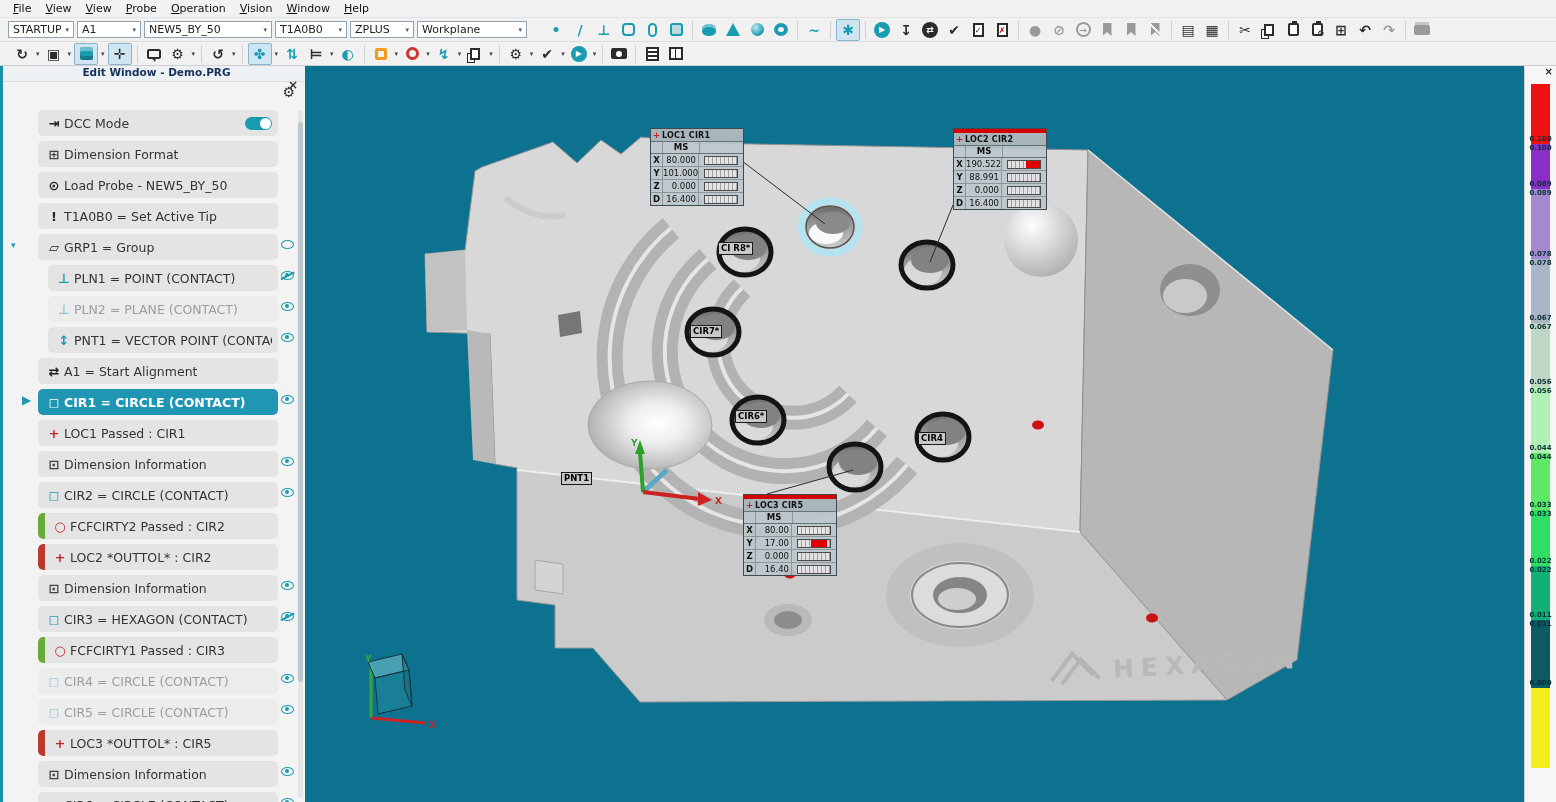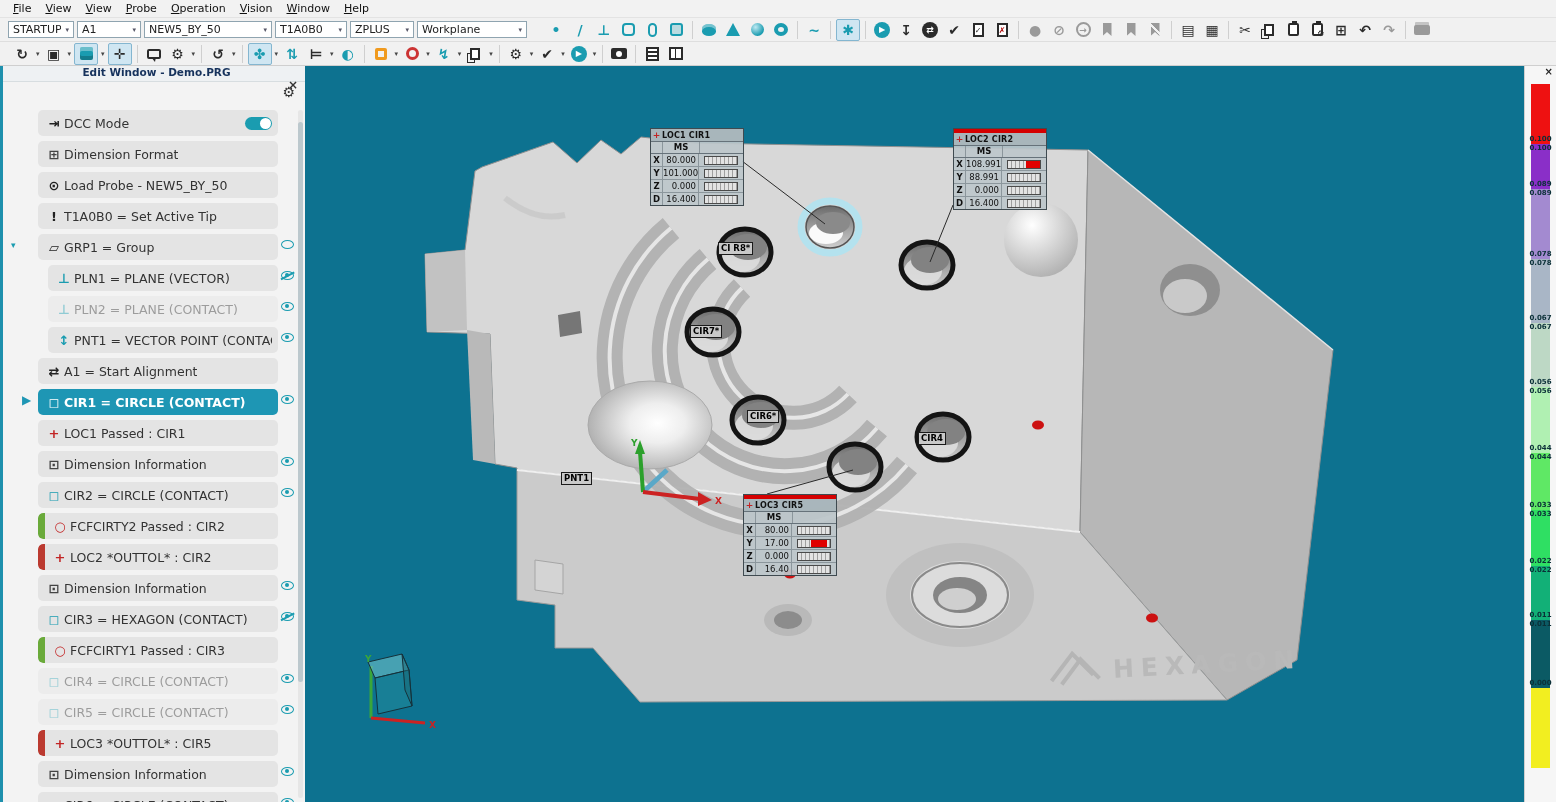--- a/index.html
+++ b/index.html
@@ -367,21 +367,21 @@
             <span class="eico" style="color: rgb(34, 34, 34);">▱</span>
             <span class="elab">GRP1 = Group</span>
           </div>
           <span class="eye o">
             <i></i>
           </span>
         </div>
         <div class="ewrow">
           <div class="ewi ind">
             <span class="eico" style="color: rgb(26, 156, 176);">⊥</span>
-            <span class="elab">PLN1 = PLANE (VECTOR)</span>
+            <span class="elab">PLN1 = POINT (CONTACT)</span>
           </div>
           <span class="eye off">
             <i></i>
           </span>
         </div>
         <div class="ewrow">
           <div class="ewi dis ind">
             <span class="eico" style="color: rgb(26, 156, 176);">⊥</span>
             <span class="elab">PLN2 = PLANE (CONTACT)</span>
           </div>
@@ -650,21 +650,21 @@
       <g transform="translate(745,585) rotate(-3)">
         <polyline points="0,30 22,4 42,26" fill="none" stroke="#b5b5b5" stroke-width="4"></polyline>
         <polyline points="10,34 30,10 48,30" fill="none" stroke="#b5b5b5" stroke-width="4"></polyline>
         <text id="logoText" x="62" y="30" font-size="25" font-weight="bold" letter-spacing="7" fill="#b9b9b9">HEXAGON</text>
       </g>
     </svg>
 
     <div id="labels">
         <div class="flabel" style="left: 413px; top: 176px;">CI R8*</div>
         <div class="flabel" style="left: 385px; top: 259px;">CIR7*</div>
-        <div class="flabel" style="left: 442px; top: 344px; text-align: center;">CIR6*</div>
+        <div class="flabel" style="left: 430px; top: 344px; text-align: center;">CIR6*</div>
         <div class="flabel" style="left: 613px; top: 366px; text-align: center;">CIR4</div>
         <div class="flabel" style="left: 256px; top: 406px;">PNT1</div>
       </div>
     <div id="callouts">
         <div class="callout" style="left: 345px; top: 62px;">
           <div class="co-head">
             <span class="co-ico">+</span>
             <span class="co-title">LOC1 CIR1</span>
           </div>
           <div class="co-sub">
@@ -707,21 +707,21 @@
             <span class="co-ico">+</span>
             <span class="co-title">LOC2 CIR2</span>
           </div>
           <div class="co-sub">
             <span class="ca"></span>
             <span class="cv">MS</span>
             <span class="cb"></span>
           </div>
           <div class="co-row">
             <span class="ca">X</span>
-            <span class="cv">108.991</span>
+            <span class="cv">190.522</span>
             <span class="cb">
               <span class="cbar">
                 <span class="cfill" style="left: 55%; width: 45%;"></span>
               </span>
             </span>
           </div>
           <div class="co-row">
             <span class="ca">Y</span>
             <span class="cv">88.991</span>
             <span class="cb">

